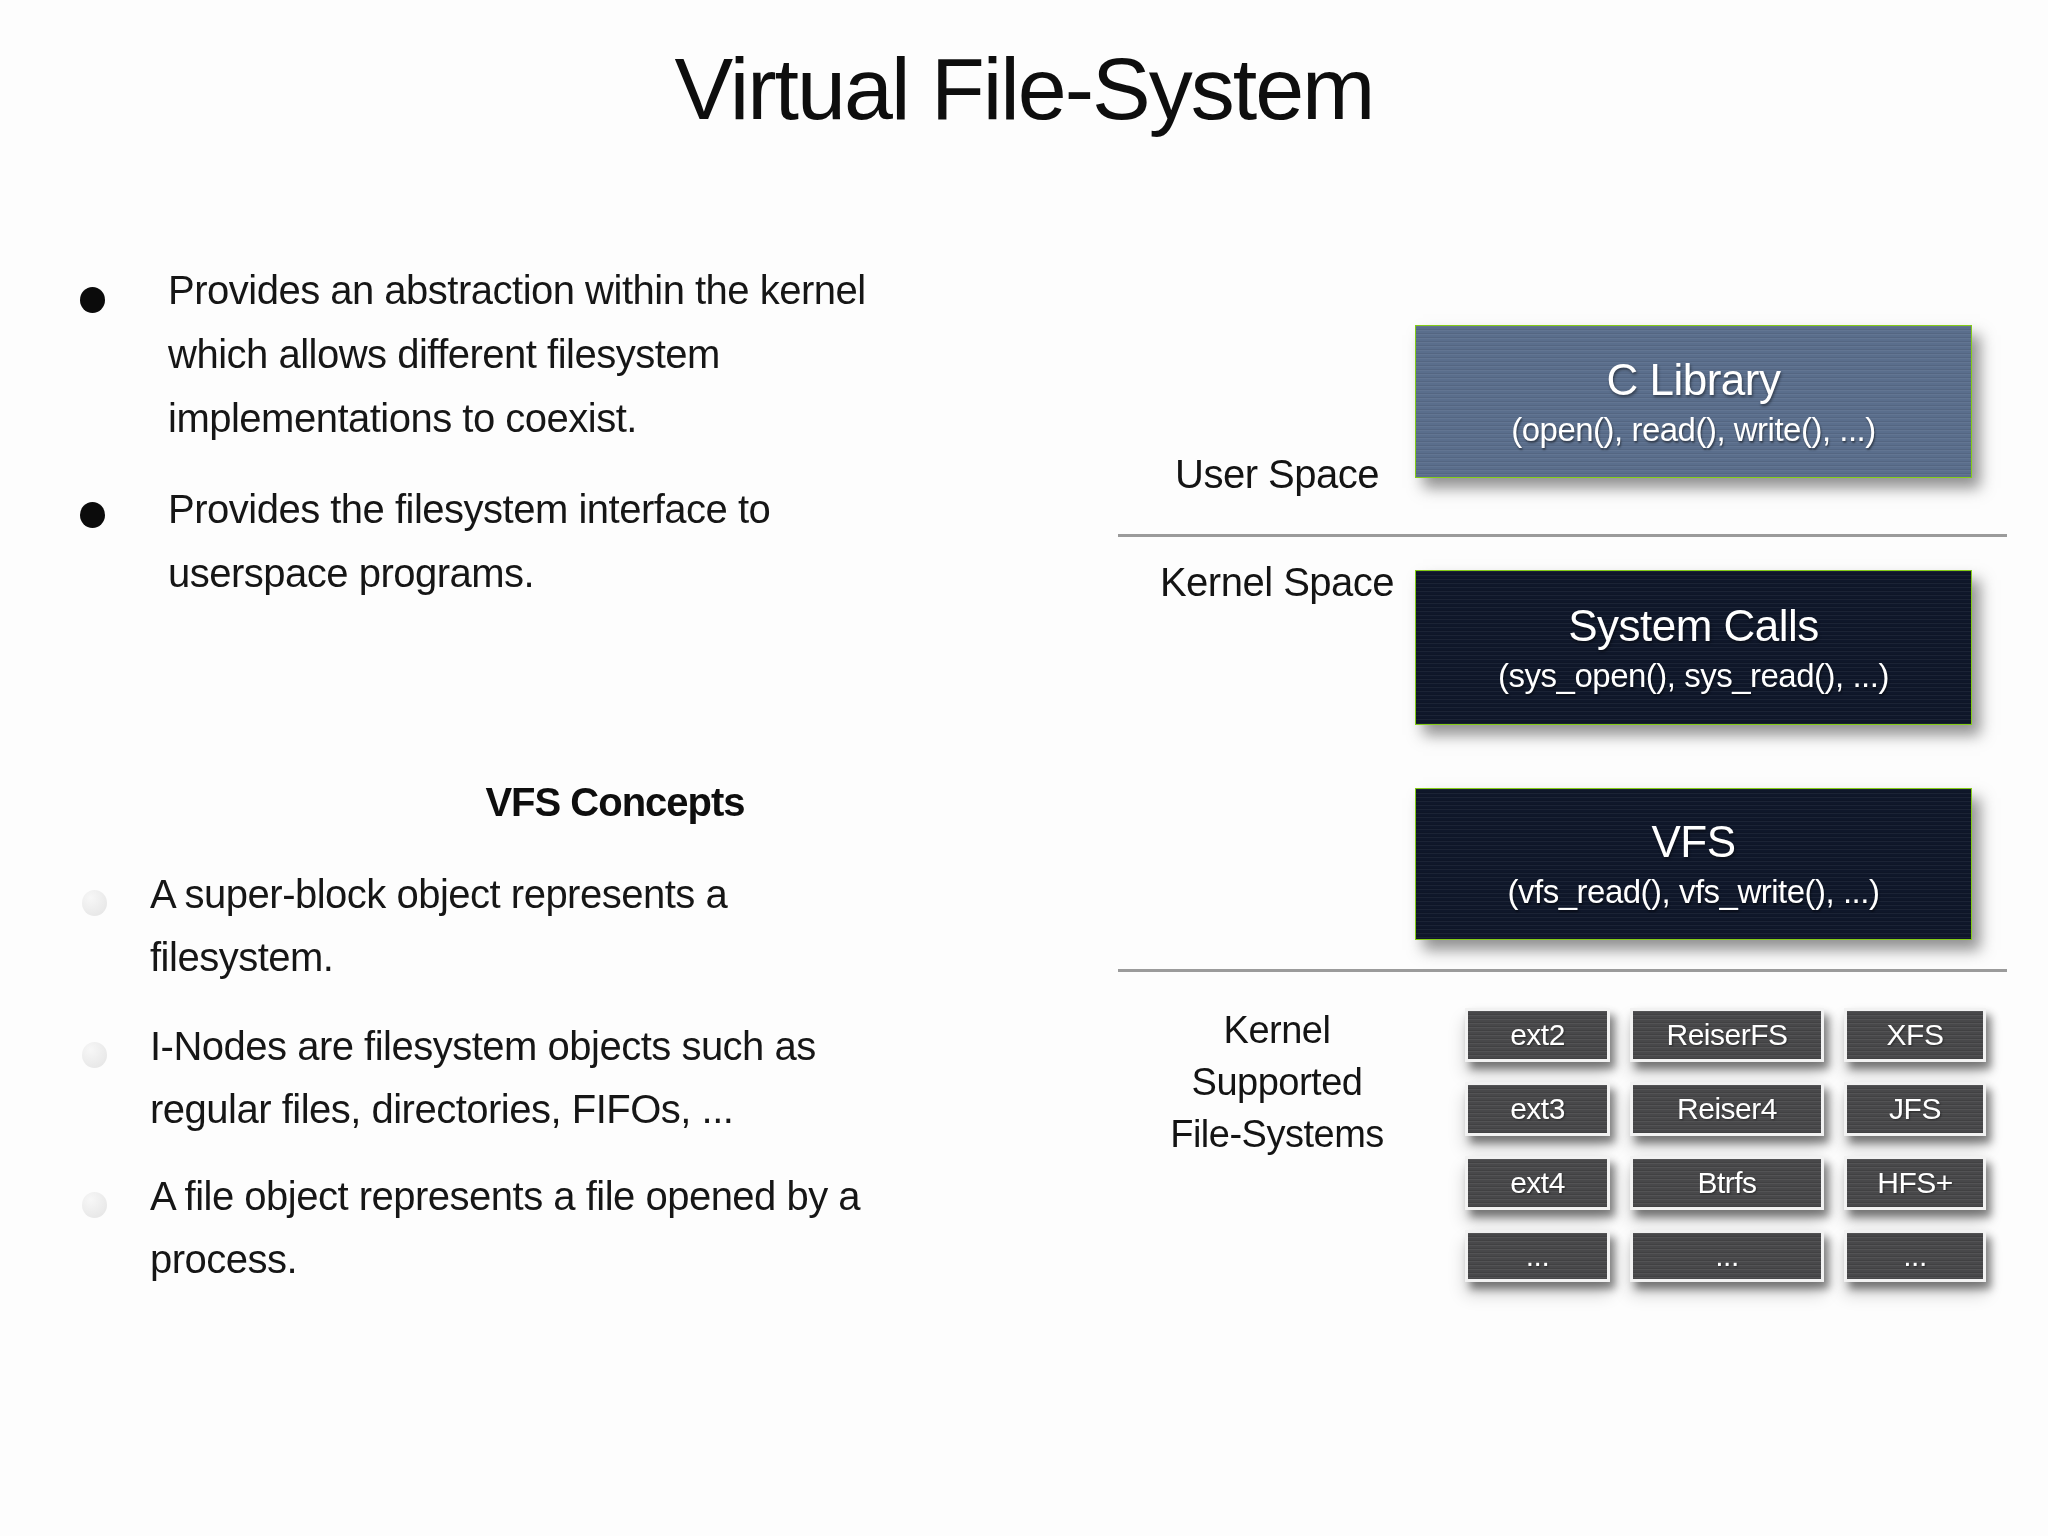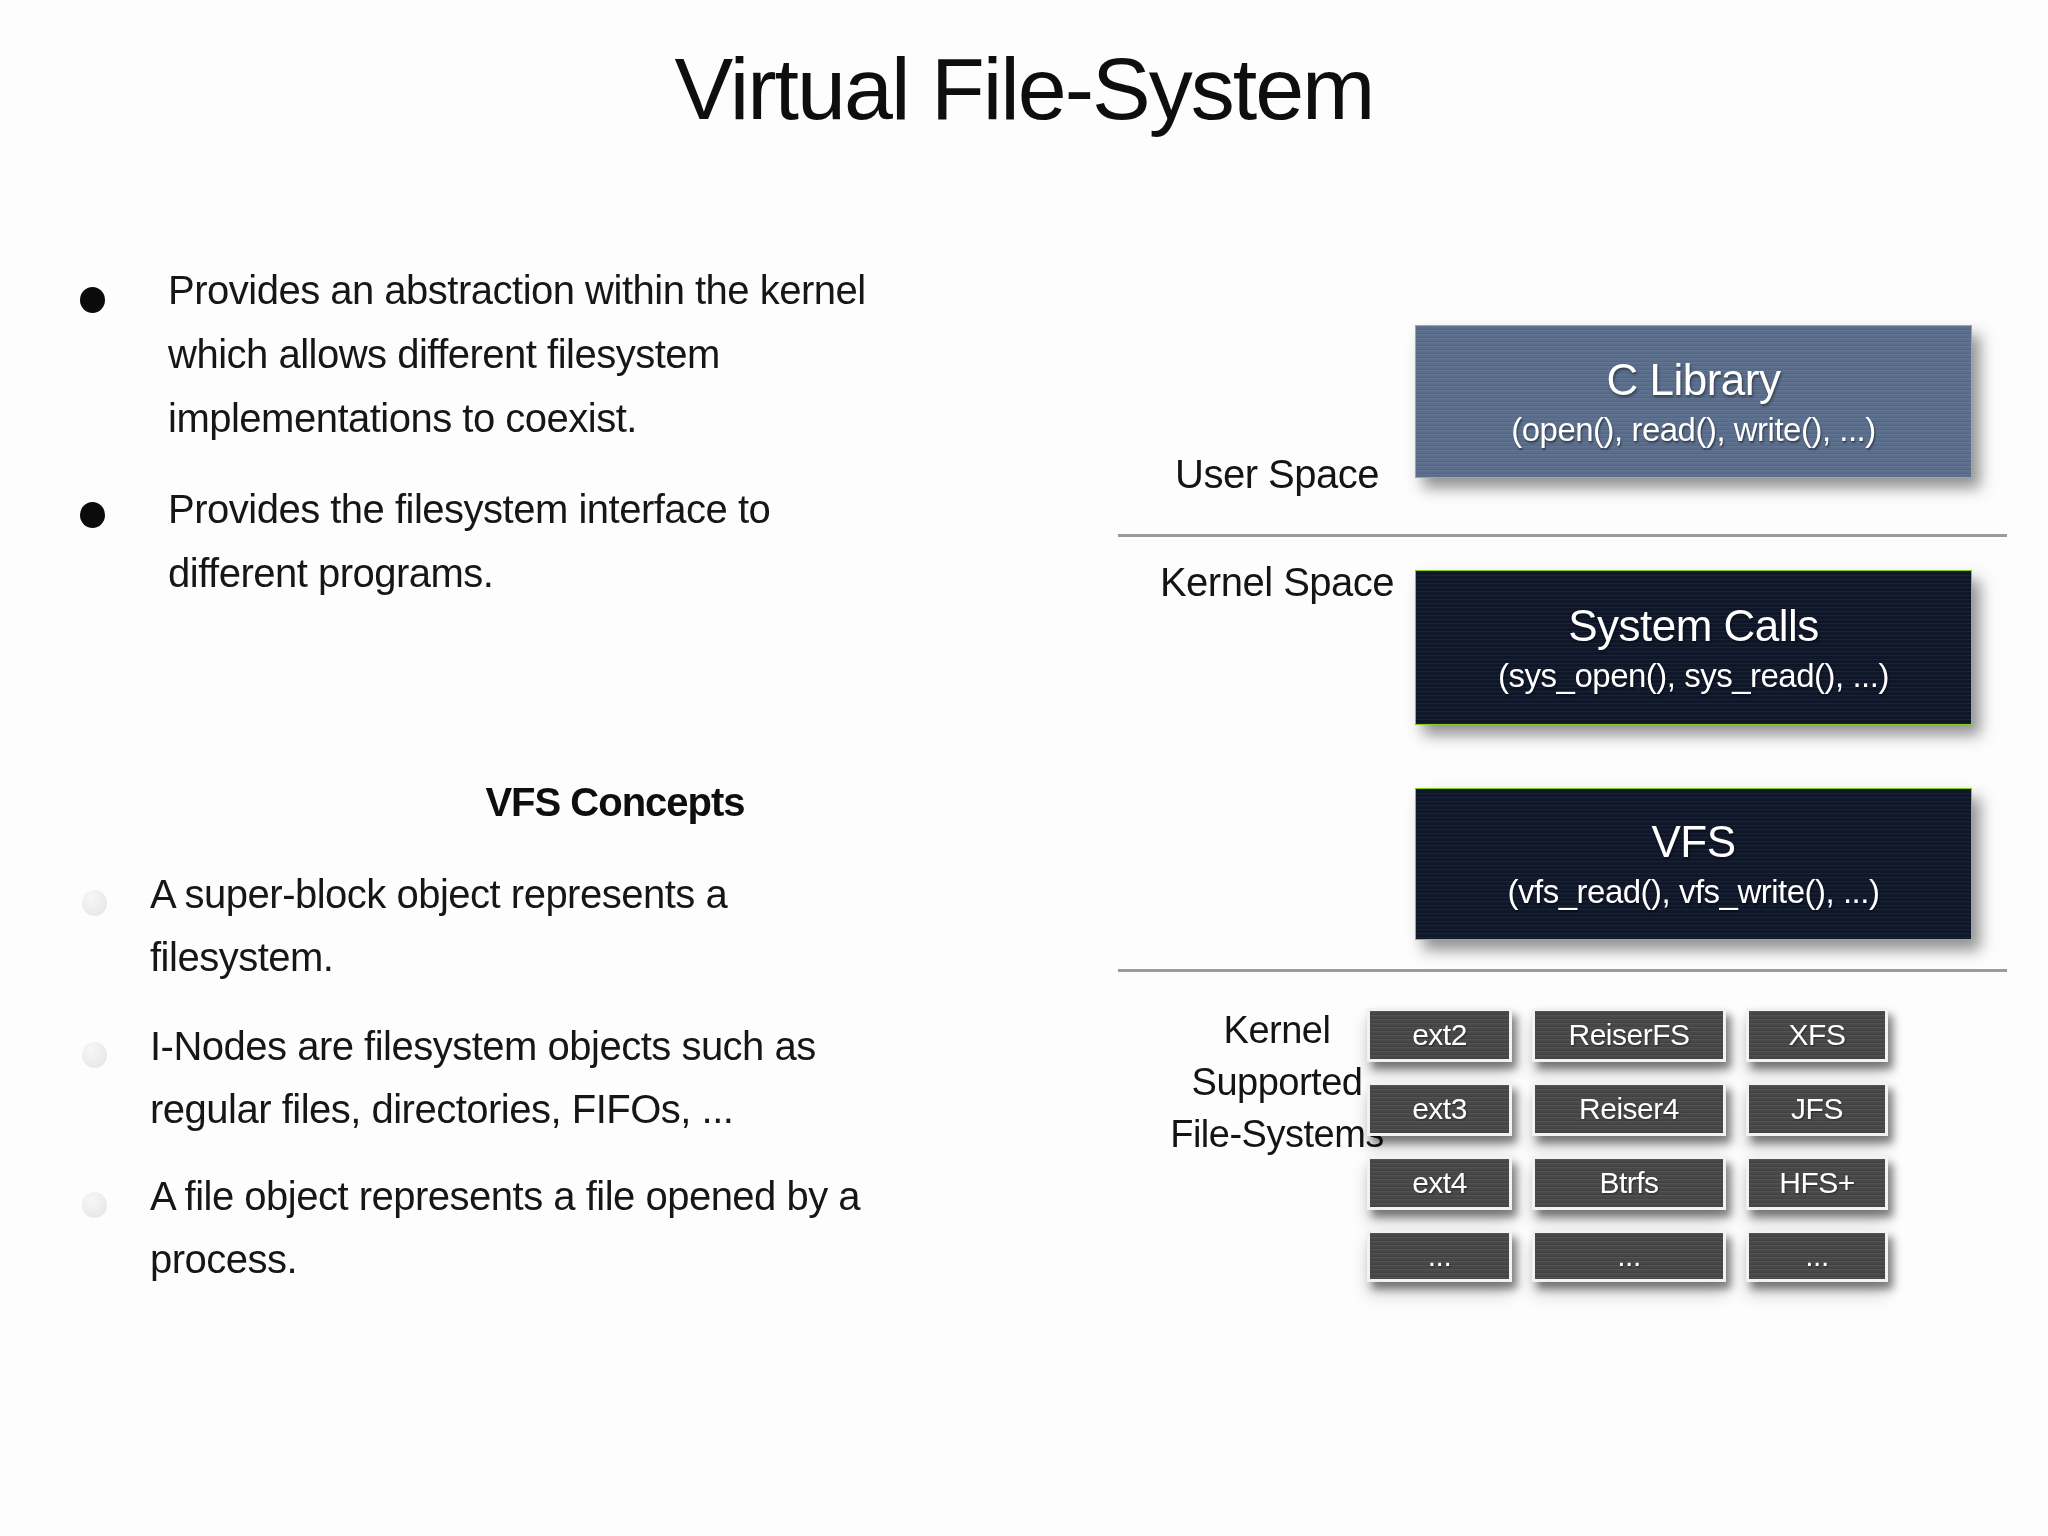--- a/index.html
+++ b/index.html
@@ -39,21 +39,21 @@
   .bigbox .tex{
     position:absolute;inset:0;
     background-image:repeating-linear-gradient(180deg, rgba(255,255,255,0.05) 0 1px, rgba(0,0,0,0) 1px 3px, rgba(0,0,0,0.07) 3px 4px);
   }
   .bigbox .box-title{position:relative;font-size:44px;letter-spacing:-0.5px;text-shadow:1px 2px 3px rgba(0,0,0,0.45);}
   .bigbox .box-sub{position:relative;font-size:33px;letter-spacing:-0.5px;text-shadow:1px 2px 2px rgba(0,0,0,0.45);}
   .blue{background-color:#5a6e8c;}
   .red{background-color:#0f172a;}
   
   .fs-grid{
-    position:absolute;left:1367px;top:1008px;
+    position:absolute;left:1465px;top:1008px;
     display:grid;grid-template-columns:145px 194px 142px;grid-template-rows:54px 54px 54px 52px;
     column-gap:38px;row-gap:36px;gap:20px;
   }
   .fs-cell{
     background-color:#48484a;
     background-image:repeating-linear-gradient(180deg, rgba(255,255,255,0.06) 0 1px, rgba(0,0,0,0) 1px 3px, rgba(0,0,0,0.10) 3px 4px);
     border:3px solid #f2f2f2;box-sizing:border-box;
     box-shadow:5px 7px 8px rgba(0,0,0,0.45), 0 12px 16px rgba(0,0,0,0.18);
     color:#fff;font-size:30px;letter-spacing:-0.5px;
     display:flex;align-items:center;justify-content:center;
@@ -70,21 +70,21 @@
   <div class="dot" style="left:80px;top:287px;"></div>
   <div class="tblock" style="left:168px;top:258px;">
     <div>Provides an abstraction within the kernel</div>
     <div>which allows different filesystem</div>
     <div>implementations to coexist.</div>
   </div>
 
   <div class="dot" style="left:80px;top:502px;"></div>
   <div class="tblock" style="left:168px;top:477px;">
     <div>Provides the filesystem interface to</div>
-    <div>different programs.</div>
+    <div>userspace programs.</div>
   </div>
 
   <h2 class="concepts-heading">VFS Concepts</h2>
 
   <div class="dot faint" style="left:82px;top:890px;"></div>
   <div class="tblock concept" style="left:150px;top:863px;">
     <div>A super-block object represents a</div>
     <div>filesystem.</div>
   </div>
 

